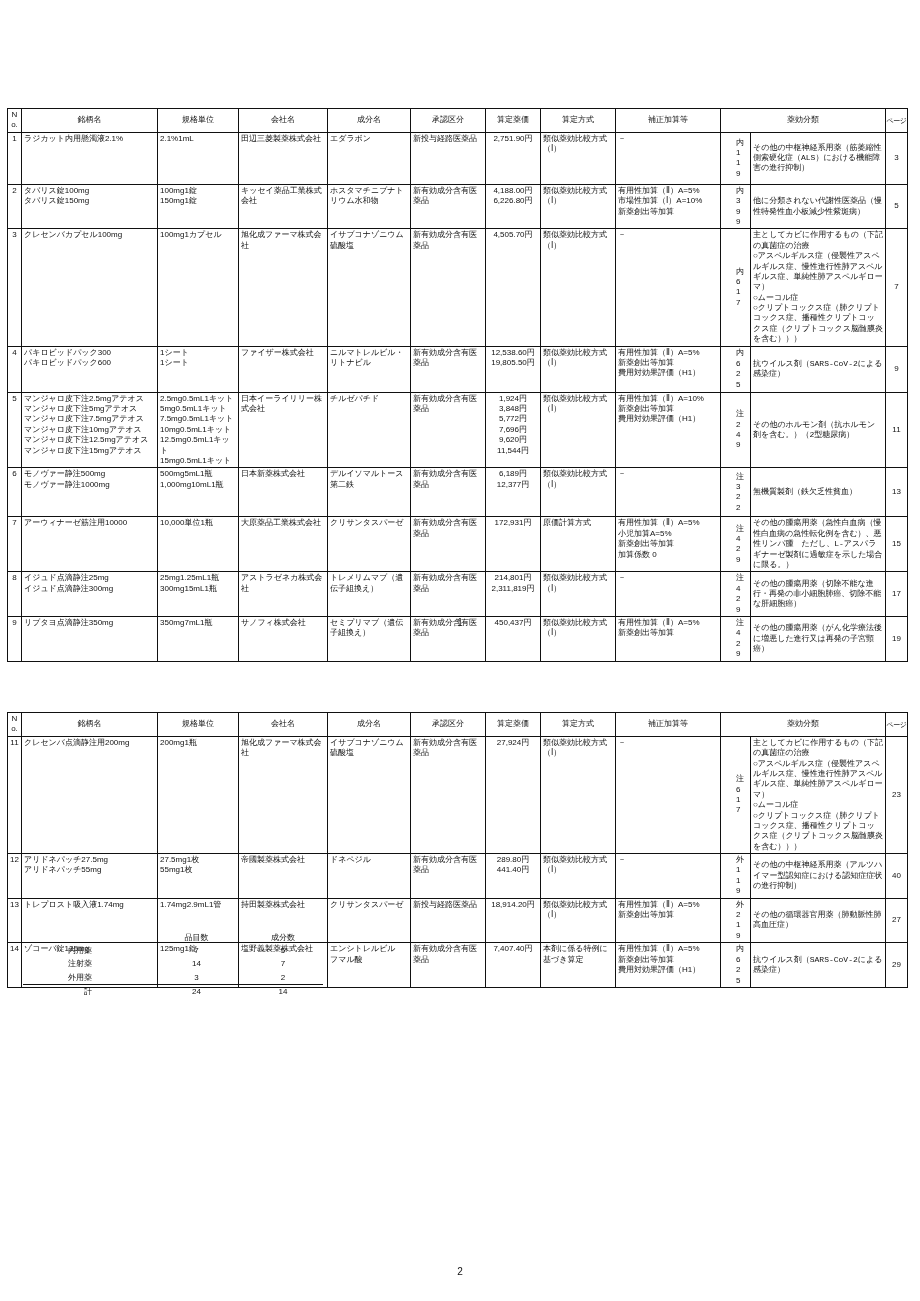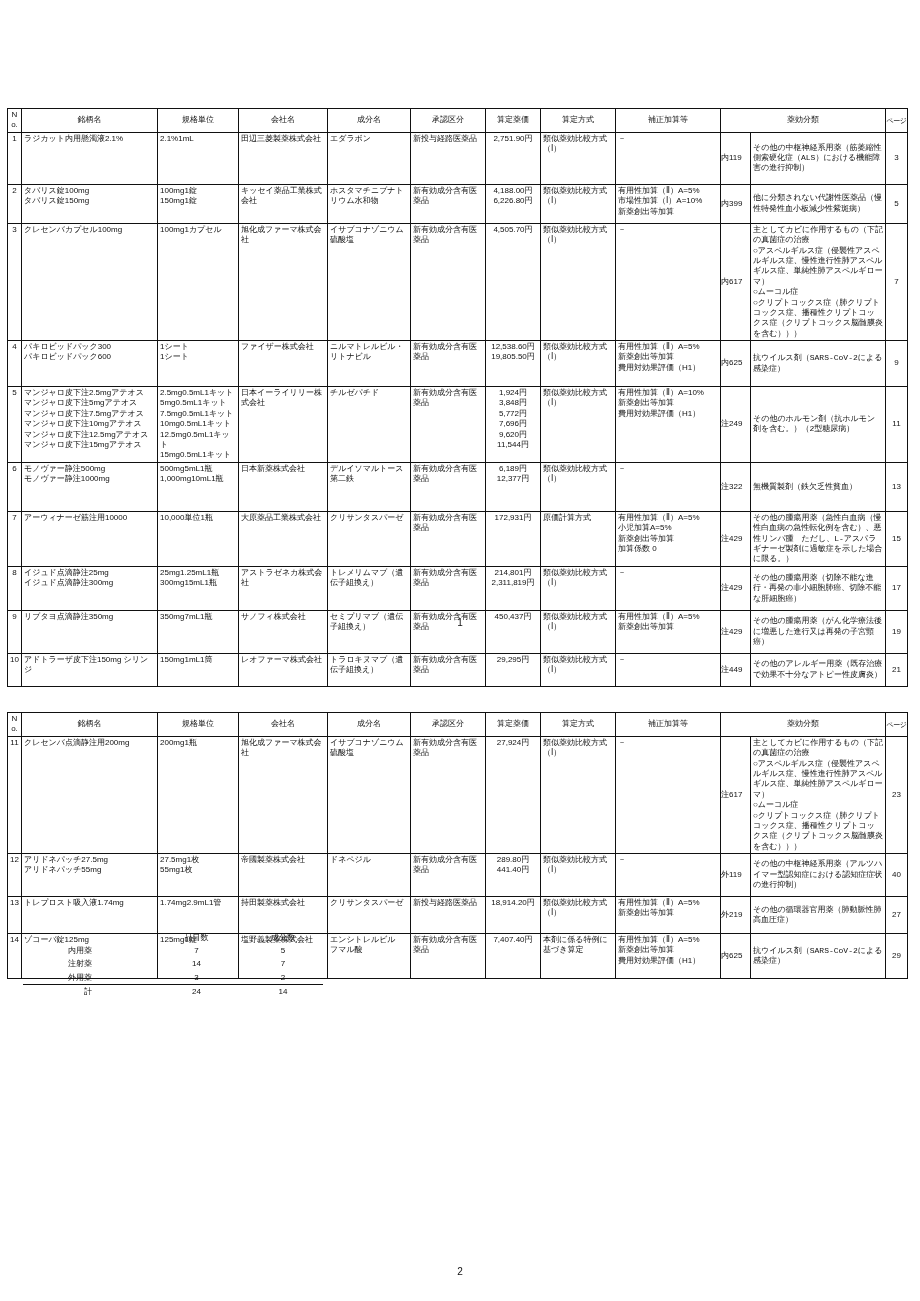--- a/index.html
+++ b/index.html
@@ -25,21 +25,21 @@
   #table-page-2{top:692px;}
   .drug-table th,.drug-table td{
     border:1px solid #111;font-size:8px;line-height:1.3;padding:1px 2px;
     vertical-align:top;word-break:break-all;white-space:pre-line;
     font-weight:normal;text-align:left;box-sizing:border-box;
   }
   .drug-table thead th{text-align:center;vertical-align:middle;height:16px;padding:1px;white-space:normal;}
   .drug-table thead th.h-page{font-size:7px;letter-spacing:-0.5px;padding:0;}
   td.c-no{text-align:center;padding:1px 0;}
   td.c-price{text-align:center;}
-  td.c-code{vertical-align:middle;padding:1px 0;}
+  td.c-code{vertical-align:middle;padding:1px 15px;}
   td.c-class{vertical-align:middle;font-family:Liberation Mono, monospace;}
   td.c-page{vertical-align:middle;text-align:center;}
 
   
   #table-page-1 tbody tr:nth-child(1){height:52px;}
   #table-page-1 tbody tr:nth-child(2){height:39px;}
   #table-page-1 tbody tr:nth-child(3){height:88px;}
   #table-page-1 tbody tr:nth-child(4){height:46px;}
   #table-page-1 tbody tr:nth-child(5){height:53px;}
   #table-page-1 tbody tr:nth-child(6){height:49px;}
@@ -260,34 +260,20 @@
     <td class="c-ingredient">セミプリマブ（遺伝子組換え）</td>
     <td class="c-approval">新有効成分含有医薬品</td>
     <td class="c-price">450,437円</td>
     <td class="c-method">類似薬効比較方式（Ⅰ）</td>
     <td class="c-adjust">有用性加算（Ⅱ）A=5%
 新薬創出等加算</td>
     <td class="c-code">注429</td>
     <td class="c-class">その他の腫瘍用薬（がん化学療法後に増悪した進行又は再発の子宮頸癌）</td>
     <td class="c-page">19</td>
   </tr>
-        <tr>
-    <td class="c-no">10</td>
-    <td class="c-brand">アドトラーザ皮下注150mg シリンジ</td>
-    <td class="c-spec">150mg1mL1筒</td>
-    <td class="c-company">レオファーマ株式会社</td>
-    <td class="c-ingredient">トラロキヌマブ（遺伝子組換え）</td>
-    <td class="c-approval">新有効成分含有医薬品</td>
-    <td class="c-price">29,295円</td>
-    <td class="c-method">類似薬効比較方式（Ⅰ）</td>
-    <td class="c-adjust">－</td>
-    <td class="c-code">注449</td>
-    <td class="c-class">その他のアレルギー用薬（既存治療で効果不十分なアトピー性皮膚炎）</td>
-    <td class="c-page">21</td>
-  </tr>
       </tbody>
   </table>
 
   <div class="page-num" id="page-num-1">1</div>
 
   <table class="drug-table" id="table-page-2">
     <colgroup>
       <col style="width:14px">
         <col style="width:136px">
         <col style="width:81px">

